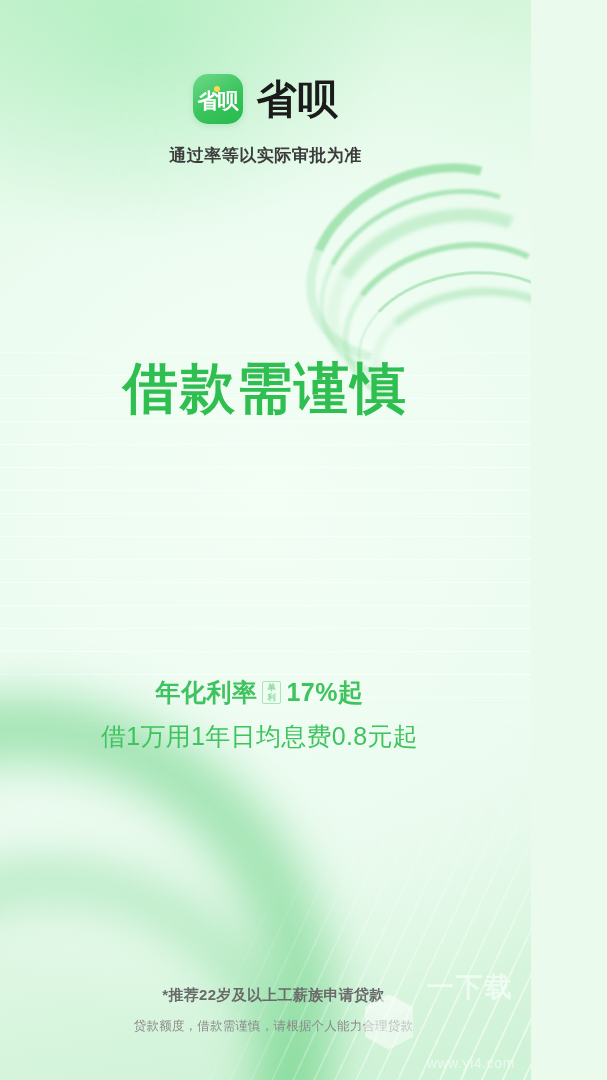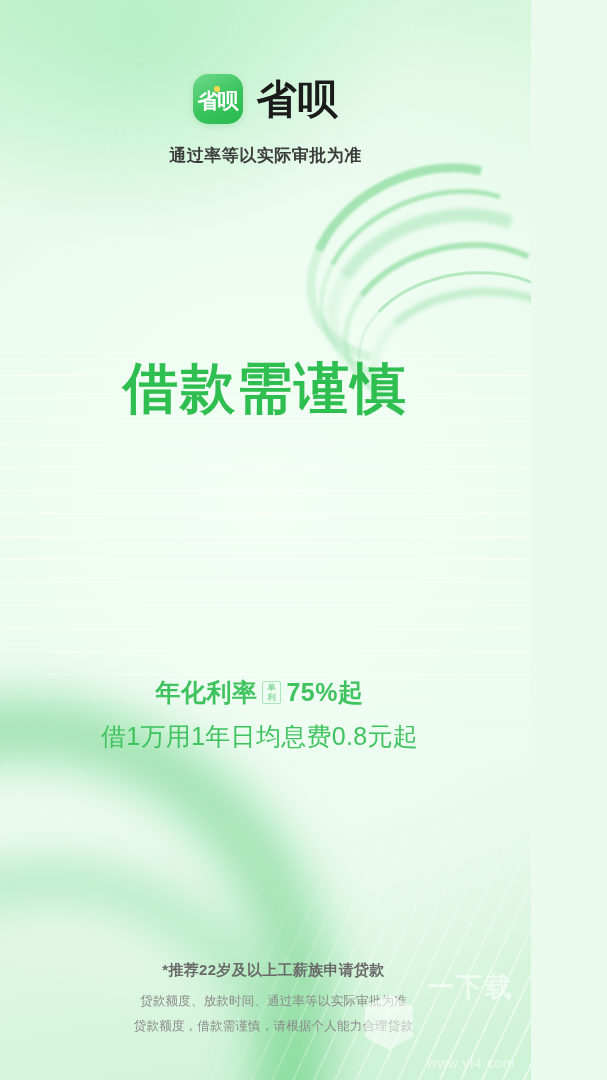--- a/index.html
+++ b/index.html
@@ -227,29 +227,28 @@
     <div class="hero-kicker">借款需谨慎</div>
   </div>
 
   <div class="rates">
     <div class="rate-line1">
       <span>年化利率</span>
       <span class="badge-simple">
         <i>单</i>
         <i>利</i>
       </span>
-      <span>75%起</span>
+      <span>17%起</span>
     </div>
     <div class="rate-line2">借1万用1年日均息费0.8元起</div>
   </div>
 
   <div class="footer">
     <div class="foot-main">*推荐22岁及以上工薪族申请贷款</div>
     <div class="foot-sub">
-      <div>贷款额度、放款时间、通过率等以实际审批为准</div>
       <div>贷款额度，借款需谨慎，请根据个人能力合理贷款</div>
     </div>
   </div>
 
   <div class="watermark">
     <svg class="wm-cube" viewBox="0 0 100 110">
       <path d="M50 4 L94 28 L94 82 L50 106 L6 82 L6 28 Z" fill="rgba(255,255,255,0.55)"></path>
       <path d="M50 4 L94 28 L50 52 L6 28 Z" fill="rgba(255,255,255,0.88)"></path>
       <path d="M6 28 L50 52 L50 106 L6 82 Z" fill="rgba(255,255,255,0.66)"></path>
       <path d="M50 52 L94 28 L94 82 L50 106 Z" fill="rgba(255,255,255,0.45)"></path>

